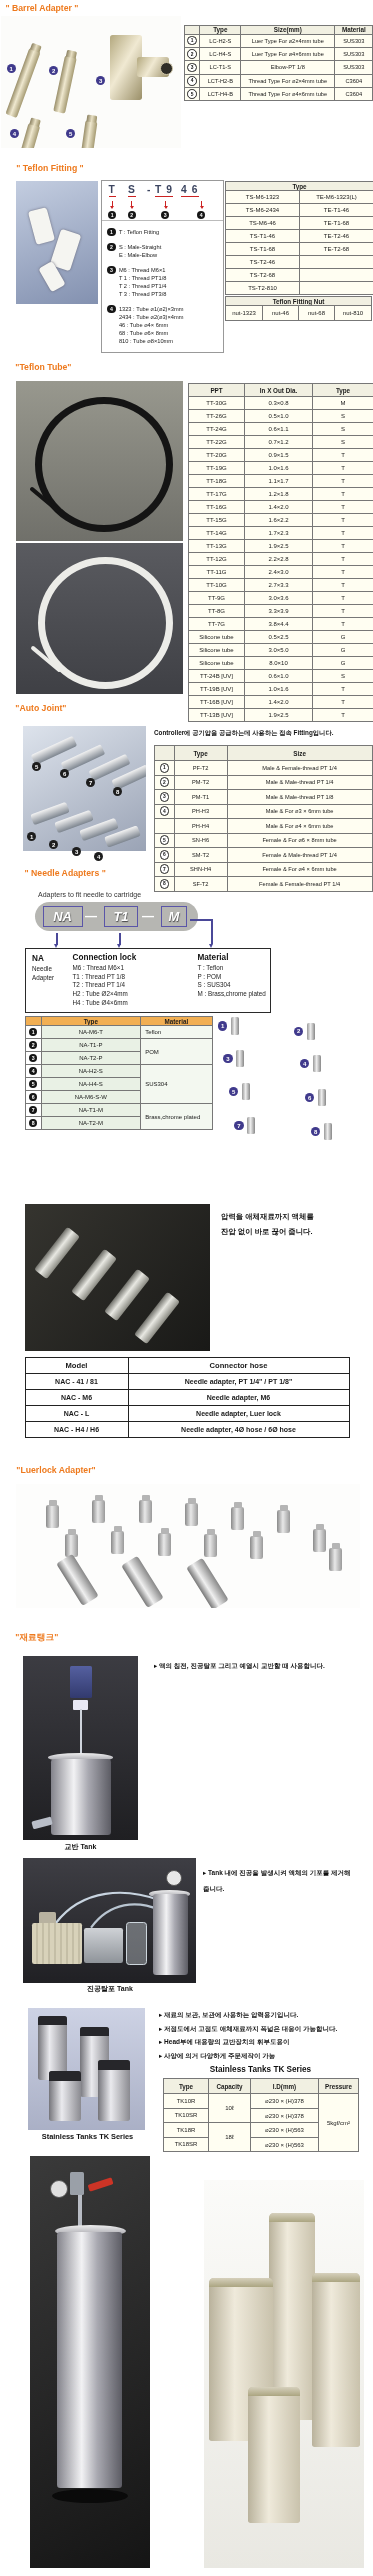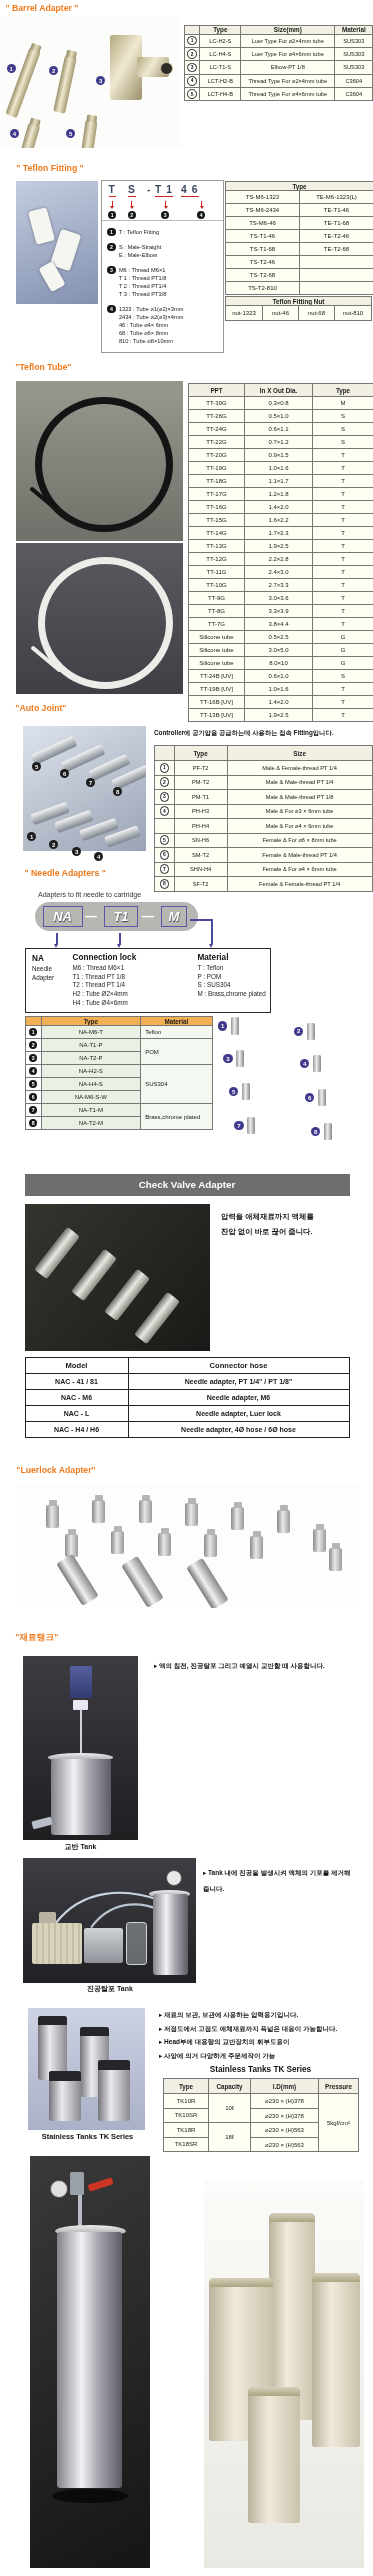--- a/index.html
+++ b/index.html
@@ -139,21 +139,21 @@
   <div class="photo" style="left:16.3px;top:181px;width:82px;height:123px;background:linear-gradient(160deg,#c3cde0,#8391b0)">
     <div class="wfit" style="left:15.3px;top:28px;width:18.5px;height:34px;transform:rotate(-15deg)"></div>
     <div class="wfit" style="left:39px;top:50px;width:21px;height:38px;transform:rotate(18deg)"></div>
     <div class="wfit" style="left:28px;top:82px;width:16.3px;height:27px;transform:rotate(-30deg)"></div>
   </div>
   <div class="codebox" style="left:101px;top:180px;width:121px;height:171px">
     <div class="codehead">
       <span class="cg" style="left:6.5px">T</span>
       <span class="cg" style="left:26px">S</span>
       <span class="cd" style="left:45px">-</span>
-      <span class="cg" style="left:53px">T 1</span>
+      <span class="cg" style="left:53px">T 9</span>
       <span class="cd" style="left:81px">-</span>
       <span class="cg" style="left:79px">4 6</span>
       <span class="redstem" style="left:9.8px;top:19.6px;height:5.4px"></span>
       <span class="redarr" style="left:8.2px;top:25px"></span>
       <span class="redstem" style="left:29px;top:19.6px;height:5.4px"></span>
       <span class="redarr" style="left:28px;top:25px"></span>
       <span class="redstem" style="left:63px;top:19.6px;height:5.4px"></span>
       <span class="redarr" style="left:62px;top:25px"></span>
       <span class="redstem" style="left:99px;top:19.6px;height:5.4px"></span>
       <span class="redarr" style="left:98px;top:25px"></span>
@@ -619,21 +619,20 @@
     <div class="nitem" style="left:16.3px;top:103px">
         <span class="badge" style="position:static">7</span>
         <span class="nglyph"></span>
       </div>
     <div class="nitem" style="left:93px;top:109px">
         <span class="badge" style="position:static">8</span>
         <span class="nglyph"></span>
       </div>
   </div>
 
-  <div class="banner" style="left:24.5px;top:1174px;width:325px;height:22px;line-height:22px">Check Valve Adapter</div>
   <div class="photo" style="left:24.5px;top:1204px;width:185px;height:147px;background:linear-gradient(130deg,#35342f,#191917)">
     <div class="cv" style="left:24.5px;top:22px"></div>
     <div class="cv" style="left:61px;top:44px"></div>
     <div class="cv" style="left:94px;top:64px"></div>
     <div class="cv" style="left:124px;top:87px"></div>
   </div>
   <div class="bullets" style="left:221px;top:1210px;font-size:7.4px;line-height:14.7px">
       <div>압력을 애체재료까지 액체를</div>
       <div>잔압 없이 바로 끊어 줍니다.</div>
     </div>

